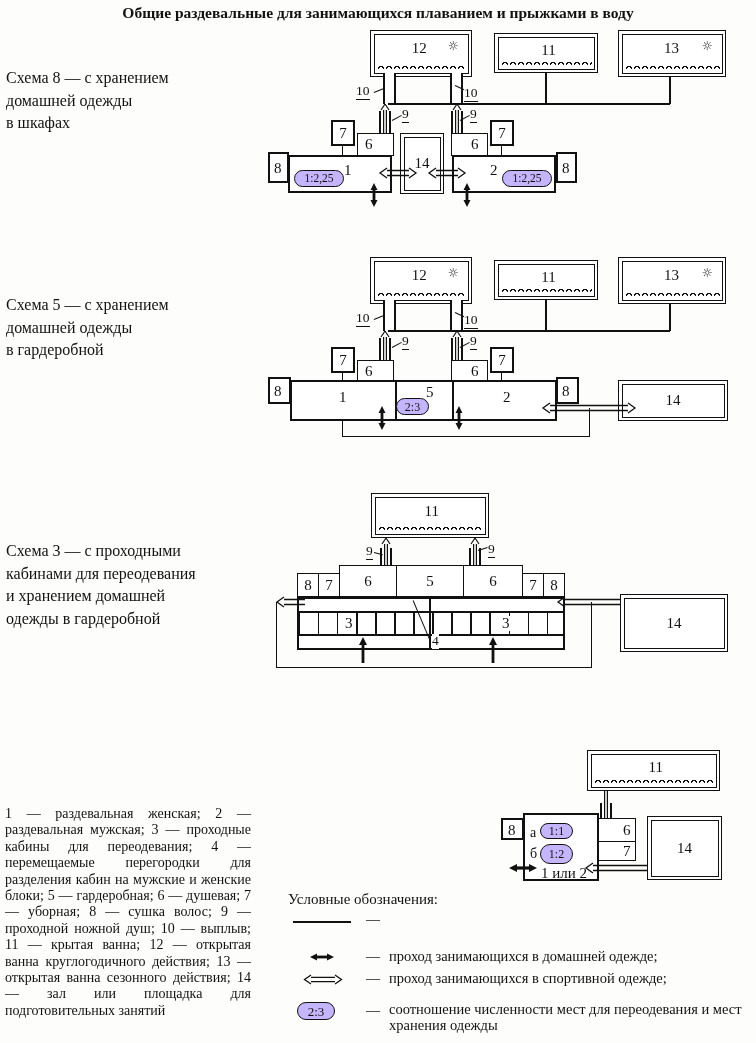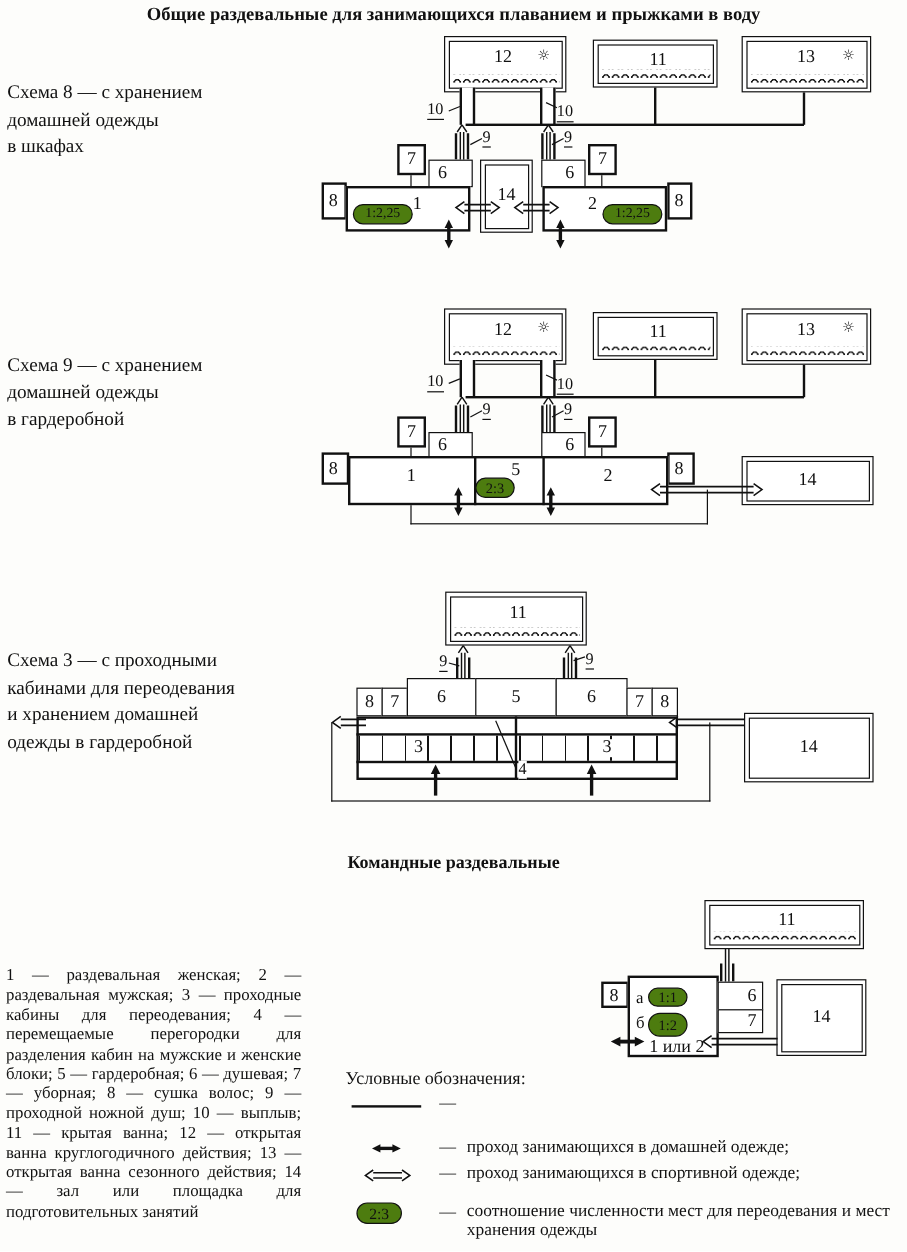--- a/index.html
+++ b/index.html
@@ -13,21 +13,21 @@
   .dbl{position:absolute;border:1.5px solid #111;padding:2.5px;background:#fff}
   .dbl>.inner{position:relative;border:1.2px solid #111;width:100%;height:100%;background:#fff}
   .hl{position:absolute;height:1.5px;background:#111}
   .vl{position:absolute;width:1.5px;background:#111}
   .leader{position:absolute;height:1.2px;background:#111;transform-origin:left center}
   .title{position:absolute;left:0;right:0;text-align:center;font-weight:bold;font-size:15.5px}
   .cap{position:absolute;font-size:16px;line-height:1.42;white-space:pre-line}
   .lbl{position:absolute;font-size:15px;line-height:1}
   .lbl14{position:absolute;font-size:14px;line-height:1}
   .numlbl{position:absolute;font-size:13.5px;line-height:1;border-bottom:1.2px solid #111;padding-bottom:1px}
-  .oval{position:absolute;border:1.6px solid #111;border-radius:10px;background:#4d7c0f;
+  .oval{position:absolute;border:1.6px solid #111;border-radius:10px;background:#c4b5fd;
         display:flex;align-items:center;justify-content:center;font-size:11.5px;line-height:1}
   .roomnum{position:absolute;font-size:15px;line-height:1}
   .wave{position:absolute;left:2px;right:2px;bottom:4px;height:7px;background-repeat:repeat-x;
         background-size:8px 7px;
         background-image:radial-gradient(circle 3.4px at 4px 7px,#fff 0px,#fff 1.9px,#111 2.1px,#111 3.1px,rgba(255,255,255,0) 3.4px)}
   .sun{position:absolute;font-family:"DejaVu Sans",sans-serif;font-size:12px;line-height:1}
   .cabins{position:absolute;background-image:repeating-linear-gradient(90deg,#111 0,#111 1.4px,transparent 1.4px,transparent 19.05px)}
   .pre{white-space:pre-line}
   .just{text-align:justify}
   svg{position:absolute;overflow:visible}
@@ -134,21 +134,21 @@
 
   <svg style="left:369px;top:182px" width="10" height="26">
     <path d="M5 1 L1.5 8 H8.5 Z M5 25 L1.5 18 H8.5 Z" fill="#111"></path>
       <rect x="3.6" y="7" width="2.8" height="12" fill="#111"></rect>
   </svg>
   <svg style="left:462px;top:182px" width="10" height="26">
     <path d="M5 1 L1.5 8 H8.5 Z M5 25 L1.5 18 H8.5 Z" fill="#111"></path>
       <rect x="3.6" y="7" width="2.8" height="12" fill="#111"></rect>
   </svg>
 
-  <div class="cap" style="left:6px;top:294px;width:210px">Схема 9 — с хранением
+  <div class="cap" style="left:6px;top:294px;width:210px">Схема 5 — с хранением
 домашней одежды
 в гардеробной</div>
 
   <div class="dbl" style="left:370px;top:257px;width:102px;height:47px">
     <div class="inner">
         <span class="roomnum" style="left:40%;top:6px">12</span>
     <span class="sun" style="right:9px;top:5px">☼</span>
     <i class="wave"></i>
       </div>
   </div>
@@ -319,21 +319,20 @@
   <div class="dbl" style="left:620px;top:594px;width:108px;height:58px">
     <div class="inner ctr">
         <span style="font-size:15px">14</span>
       </div>
   </div>
 
   <div class="vl" style="left:276px;top:602px;height:66px;width:1.2px"></div>
   <div class="hl" style="left:276px;top:667px;width:316px;height:1.2px"></div>
   <div class="vl" style="left:591px;top:602px;height:66px;width:1.2px"></div>
 
-  <div class="title" style="top:711px;font-size:15px">Командные раздевальные</div>
   <div class="abs just" style="left:5px;top:806px;width:246px;font-size:14px;line-height:16.4px">1 — раздевальная женская; 2 — раздевальная мужская; 3 — проходные кабины для переодевания; 4 — перемещаемые перегородки для разделения кабин на мужские и женские блоки; 5 — гардеробная; 6 — душевая; 7 — уборная; 8 — сушка волос; 9 — проходной ножной душ; 10 — выплыв; 11 — крытая ванна; 12 — открытая ванна круглогодичного действия; 13 — открытая ванна сезонного действия; 14 — зал или площадка для подготовительных занятий</div>
 
   <div class="dbl" style="left:587px;top:750px;width:133px;height:41px">
     <div class="inner">
         <span class="roomnum" style="left:46%;top:5px">11</span>
     <i class="wave"></i>
       </div>
   </div>
   <svg style="left:597px;top:789px" width="18" height="42">
     <path d="M4 14 V29 M14 14 V29" stroke="#111" stroke-width="2" fill="none"></path>

